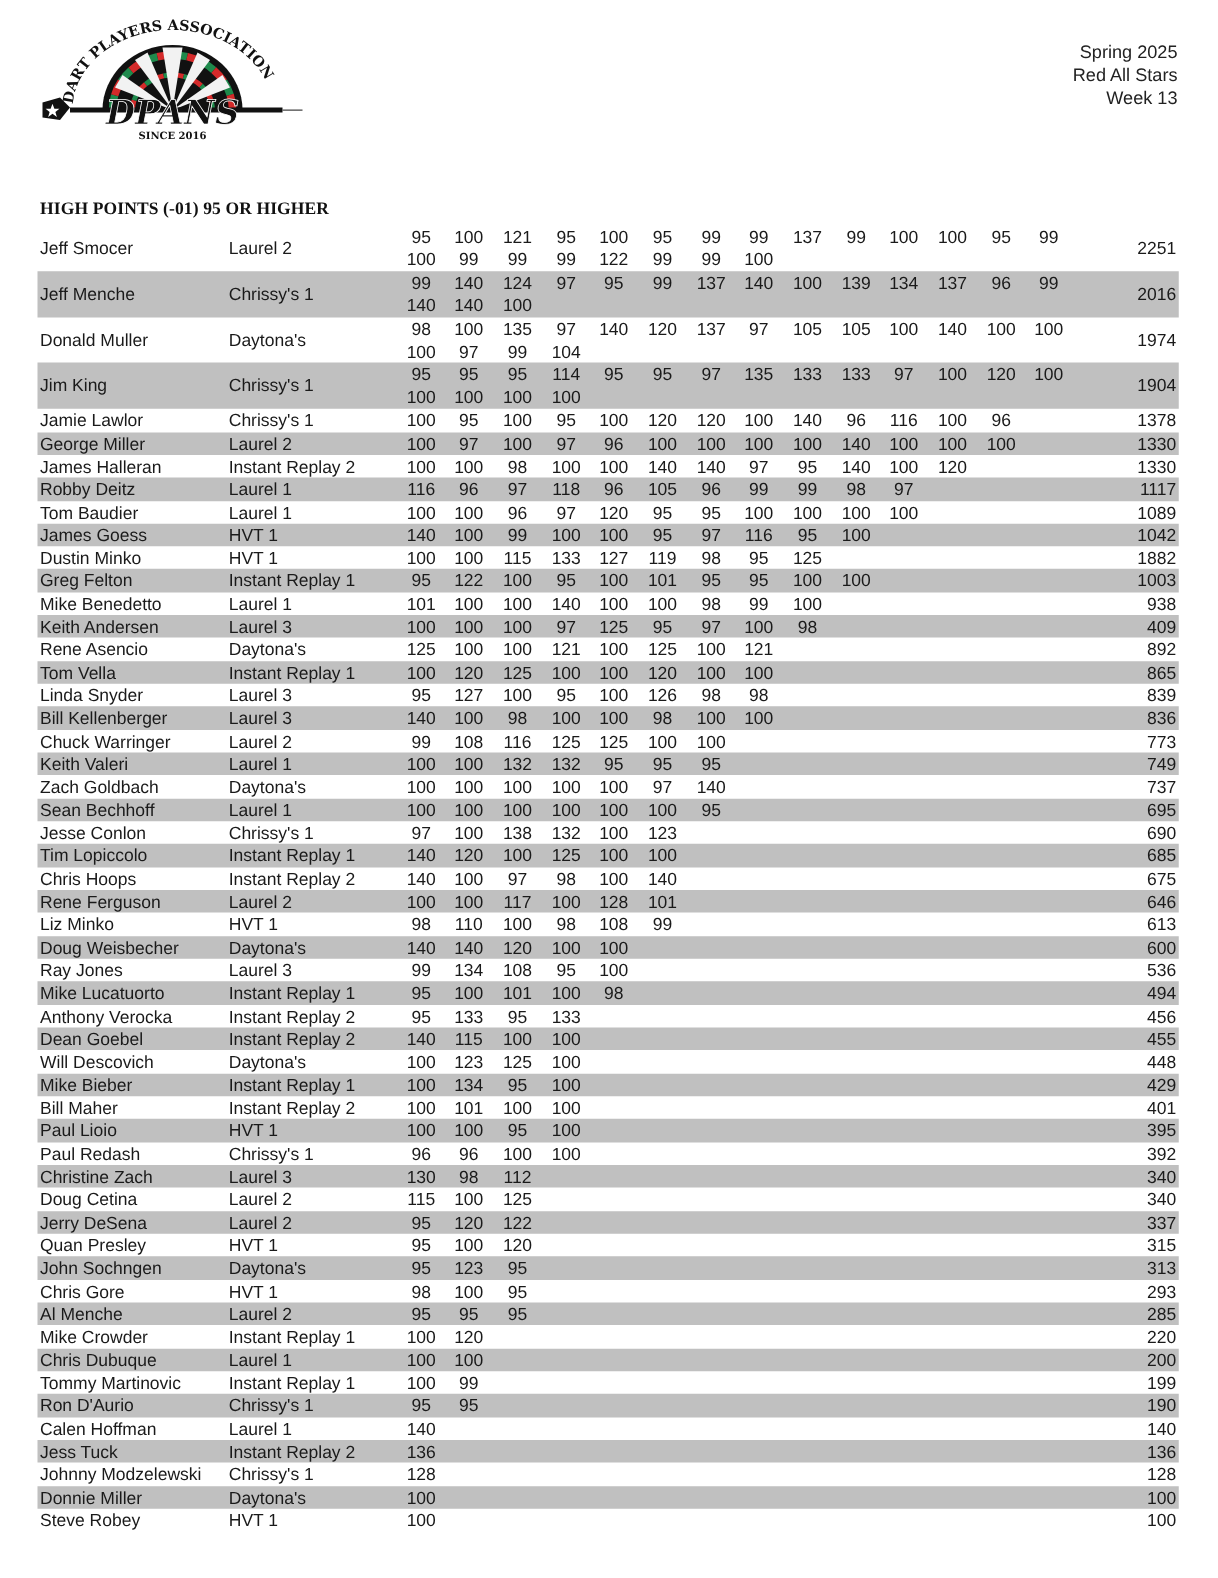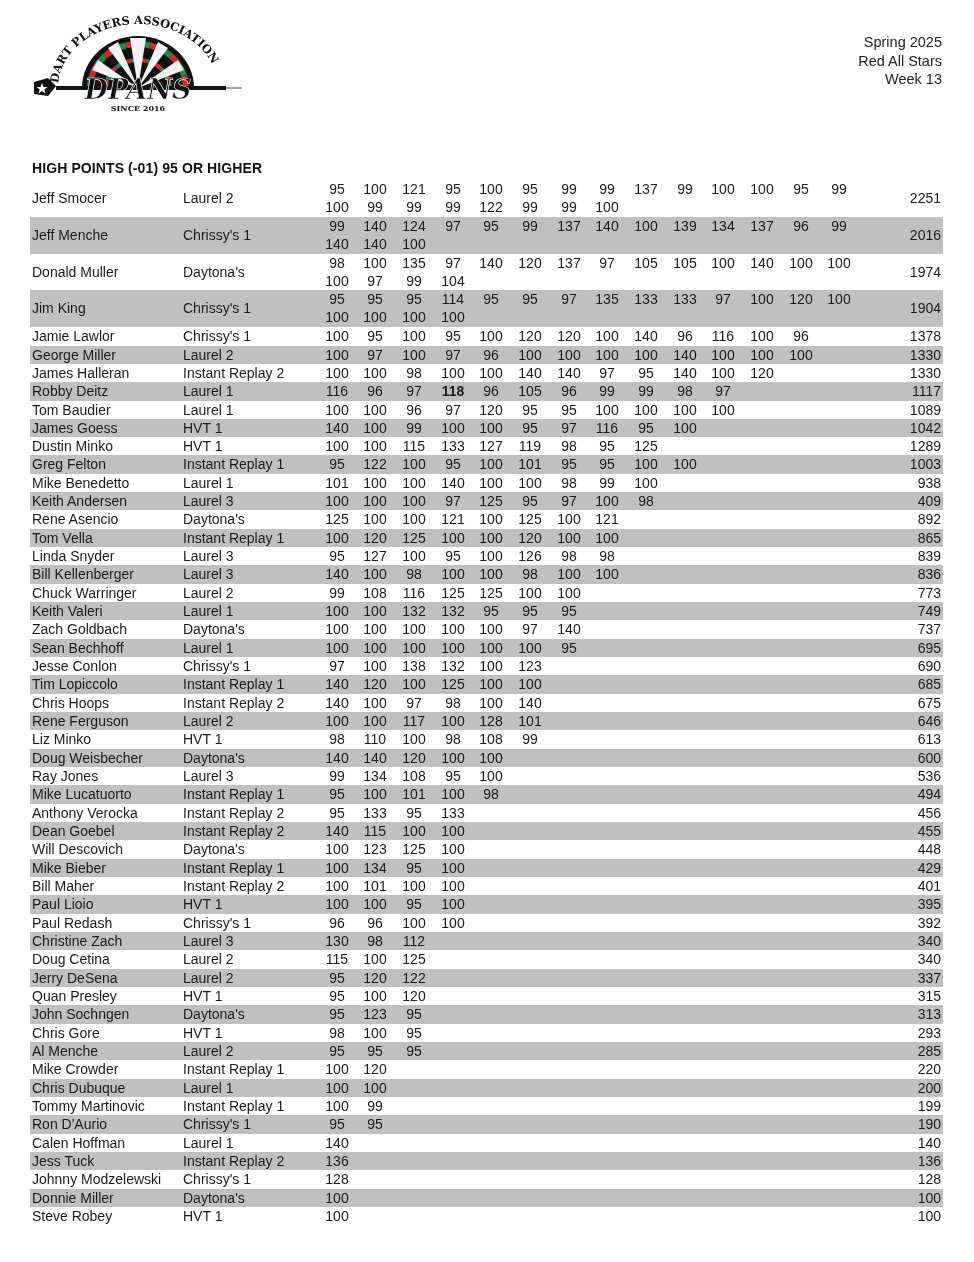--- a/index.html
+++ b/index.html
@@ -1,20 +1,20 @@
 <!DOCTYPE html>
 <html><head>
 <meta charset="utf-8">
 <style>
   html, body { margin: 0; padding: 0; background: #ffffff; }
   body { width: 974px; height: 1262px; position: relative; overflow: hidden;
          font-family: "Liberation Sans", sans-serif; color: #1a1a1a; }
   .logo { position: absolute; left: 30px; top: 10px; width: 215px; height: 105px; }
   .meta { position: absolute; right: 32px; top: 33px; text-align: right; font-size: 14.5px; line-height: 18.5px; color: #222; }
-  .section-title { position: absolute; left: 32px; top: 160px; font-size: 14px; font-weight: bold; color: #111; letter-spacing: 0.1px; }
+  .section-title { position: absolute; left: 32px; top: 160px; font-size: 14px; font-weight: bold; color: #111; letter-spacing: 0.1px; font-family: Liberation Serif, serif; }
   .table { position: absolute; left: 30px; top: 180px; width: 913px; }
   .row { position: relative; width: 913px; font-size: 14px; }
   .row.single { height: 18.33px; }
   .row.double { height: 36.8px; }
   .row.shaded { background: #c0c0c0; }
   .row .name { position: absolute; left: 2px; white-space: nowrap; }
   .row .team { position: absolute; left: 153px; white-space: nowrap; }
   .row .total { position: absolute; right: 2px; text-align: right; }
   .row.single .name, .row.single .team, .row.single .total { top: 0px; line-height: 18.33px; }
   .row.double .name, .row.double .team, .row.double .total { top: 0; line-height: 36.8px; }
@@ -215,21 +215,21 @@
       <span class="score" style="left: 674px;">100</span>
       <span class="score" style="left: 713px;">120</span>
       <span class="total">1330</span>
     </div>
     <div class="row single shaded">
       <span class="name">Robby Deitz</span>
       <span class="team">Laurel 1</span>
       <span class="score" style="left: 288px;">116</span>
       <span class="score" style="left: 326px;">96</span>
       <span class="score" style="left: 365px;">97</span>
-      <span class="score" style="left: 404px; font-weight: bold;">118</span>
+      <span class="score" style="left: 404px;">118</span>
       <span class="score" style="left: 442px;">96</span>
       <span class="score" style="left: 481px;">105</span>
       <span class="score" style="left: 520px;">96</span>
       <span class="score" style="left: 558px;">99</span>
       <span class="score" style="left: 597px;">99</span>
       <span class="score" style="left: 636px;">98</span>
       <span class="score" style="left: 674px;">97</span>
       <span class="total">1117</span>
     </div>
     <div class="row single">
@@ -268,21 +268,21 @@
       <span class="team">HVT 1</span>
       <span class="score" style="left: 288px;">100</span>
       <span class="score" style="left: 326px;">100</span>
       <span class="score" style="left: 365px;">115</span>
       <span class="score" style="left: 404px;">133</span>
       <span class="score" style="left: 442px;">127</span>
       <span class="score" style="left: 481px;">119</span>
       <span class="score" style="left: 520px;">98</span>
       <span class="score" style="left: 558px;">95</span>
       <span class="score" style="left: 597px;">125</span>
-      <span class="total">1289</span>
+      <span class="total">1882</span>
     </div>
     <div class="row single shaded">
       <span class="name">Greg Felton</span>
       <span class="team">Instant Replay 1</span>
       <span class="score" style="left: 288px;">95</span>
       <span class="score" style="left: 326px;">122</span>
       <span class="score" style="left: 365px;">100</span>
       <span class="score" style="left: 404px;">95</span>
       <span class="score" style="left: 442px;">100</span>
       <span class="score" style="left: 481px;">101</span>

